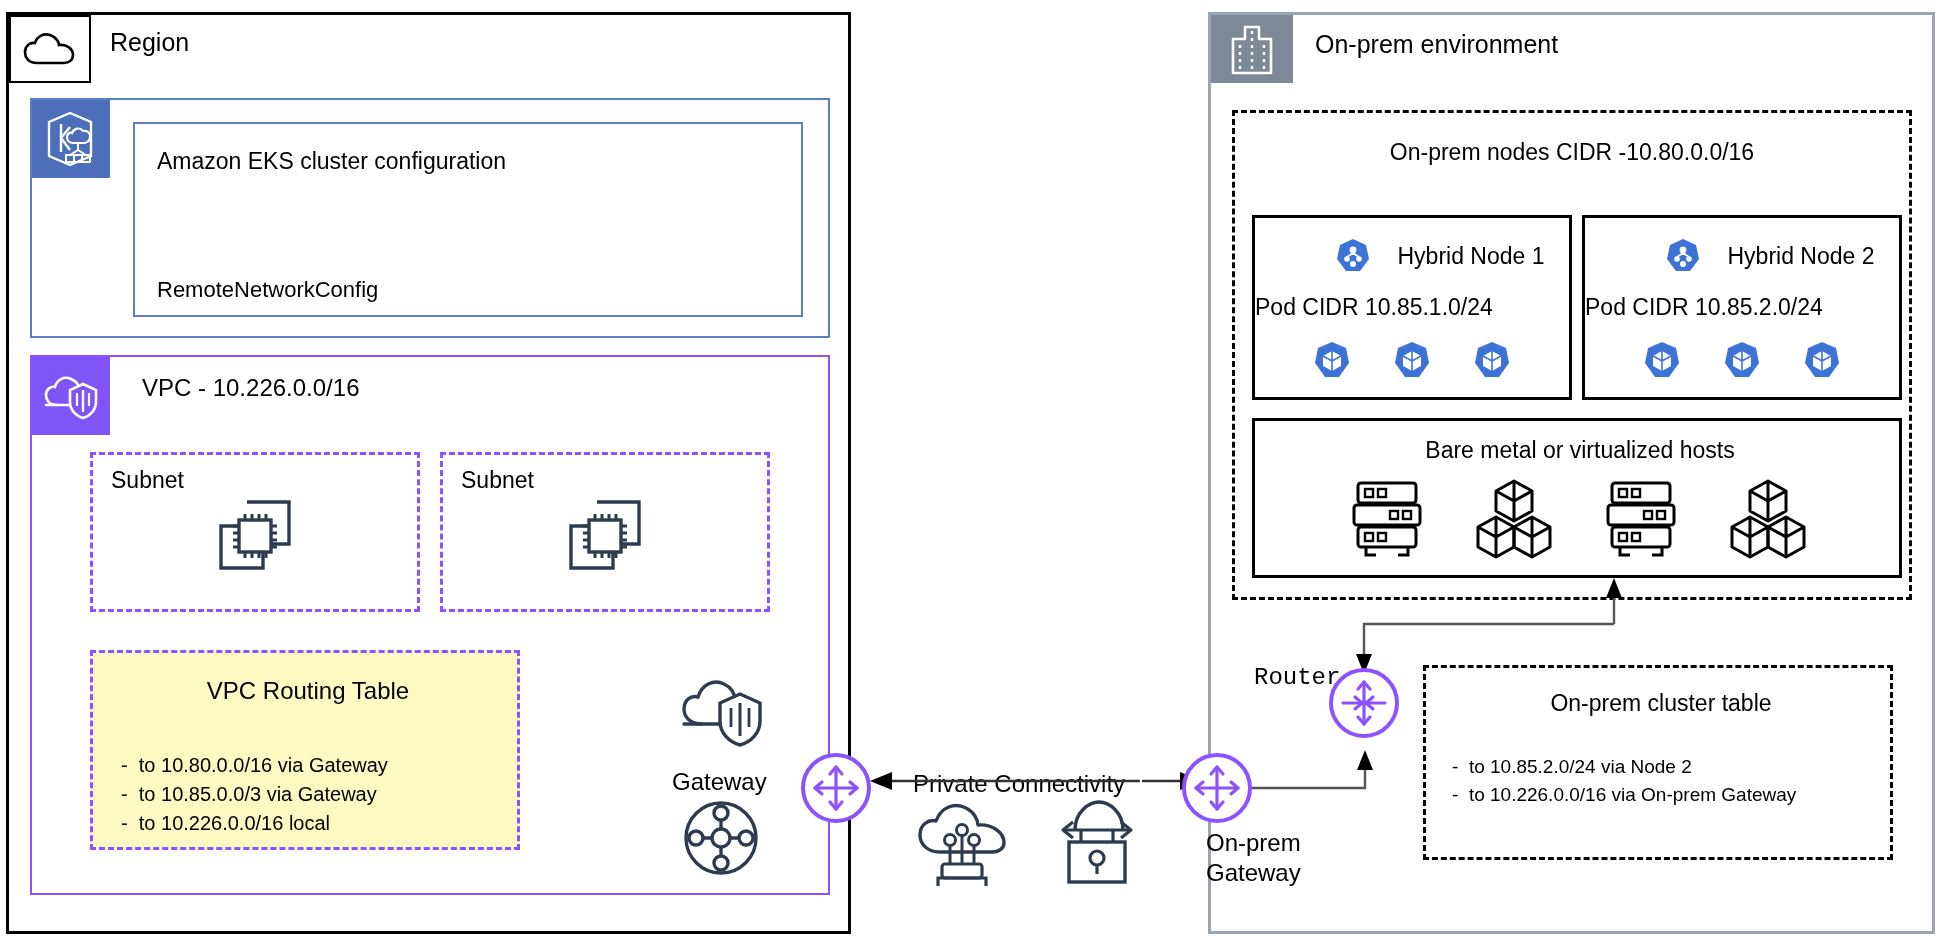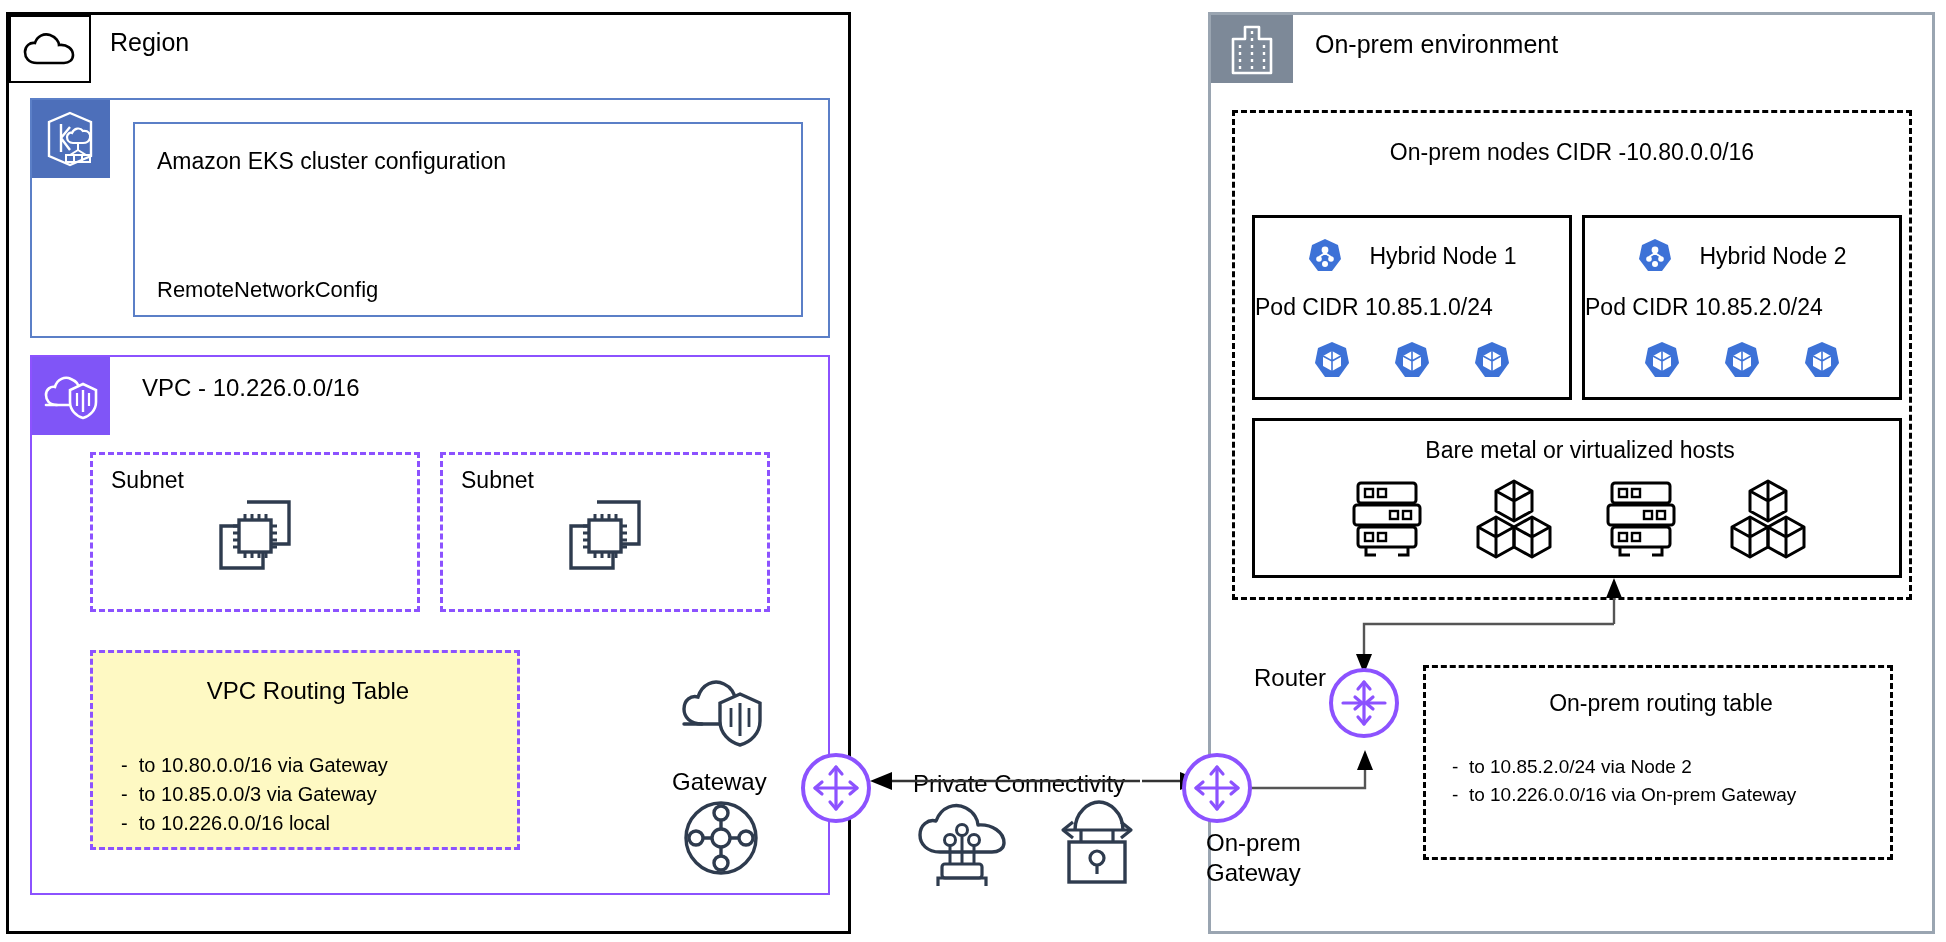--- a/index.html
+++ b/index.html
@@ -50,35 +50,35 @@
   #arrow-left{left:870px;top:770px;}
   #arrow-right{left:1142px;top:770px;}
 
   
   .nodecircle{width:70px;height:70px;border-radius:50%;border:4px solid #8c52ff;background:#fff;
               display:flex;align-items:center;justify-content:center;}
   #gw-node{left:801px;top:753px;}
   #onprem-gw-node{left:1182px;top:753px;}
   #router-node{left:1329px;top:668px;}
   #onprem-gw-label{left:1206px;top:828px;font-size:24px;line-height:30px;text-align:left;}
-  #router-label{left:1254px;top:664px;font-size:24px;}
+  #router-label{left:1254px;top:664px;font-size:24px;font-family:Liberation Mono, monospace;}
 
   
   #onprem-box{left:1208px;top:12px;width:727px;height:922px;border:3px solid #9aa5b1;background:#fff;}
   #onprem-icon{left:1211px;top:15px;width:82px;height:68px;background:#7d8998;
                display:flex;align-items:center;justify-content:center;}
   #onprem-label{left:1315px;top:30px;font-size:25px;}
 
   #onprem-dash{left:1232px;top:110px;width:680px;height:490px;border:3px dashed #000;background:#fff;}
   #onprem-cidr{left:1232px;top:135px;width:680px;text-align:center;font-size:23px;line-height:35px;}
 
   .hnode{border:3px solid #000;background:#fff;}
   #hnode-1{left:1252px;top:215px;width:320px;height:185px;}
   #hnode-2{left:1582px;top:215px;width:320px;height:185px;}
-  .hnode-head{position:absolute;left:0;top:20px;width:100%;display:flex;align-items:center;justify-content:center;gap:26px;}
+  .hnode-head{position:absolute;left:0;top:20px;width:100%;display:flex;align-items:center;justify-content:center;gap:26px;padding-left:28px;}
   .hnode-title{font-size:23px;}
   .hnode-cidr{position:absolute;left:0;top:76px;width:100%;text-align:left;font-size:23px;}
   .pod-row{position:absolute;left:0;top:122px;width:100%;display:flex;justify-content:center;gap:40px;}
 
   #hosts-box{left:1252px;top:418px;width:650px;height:160px;border:3px solid #000;background:#fff;}
   #hosts-title{position:absolute;left:0;top:16px;width:650px;text-align:center;font-size:23px;}
   #hosts-row{position:absolute;left:0;top:56px;width:650px;display:flex;justify-content:center;gap:48px;align-items:center;}
 
   #onprem-rt{left:1423px;top:665px;width:470px;height:195px;border:3px dashed #000;background:#fff;}
   #onprem-rt-title{position:absolute;left:0;top:22px;width:470px;text-align:center;font-size:23px;}
@@ -440,18 +440,18 @@
       <path d="M39 19 L46 25 L39 31"></path>
     </g>
   </svg>
 </div>
 <div class="abs" id="onprem-gw-label">
   <div>On-prem</div>
   <div>Gateway</div>
 </div>
 
 <div class="abs" id="onprem-rt">
-  <div id="onprem-rt-title">On-prem routing table</div>
+  <div id="onprem-rt-title">On-prem cluster table</div>
   <div id="onprem-rt-list">
     <div>-  to 10.85.2.0/24 via Node 2</div>
     <div>-  to 10.226.0.0/16 via On-prem Gateway</div>
   </div>
 </div>
 
 </body></html>

